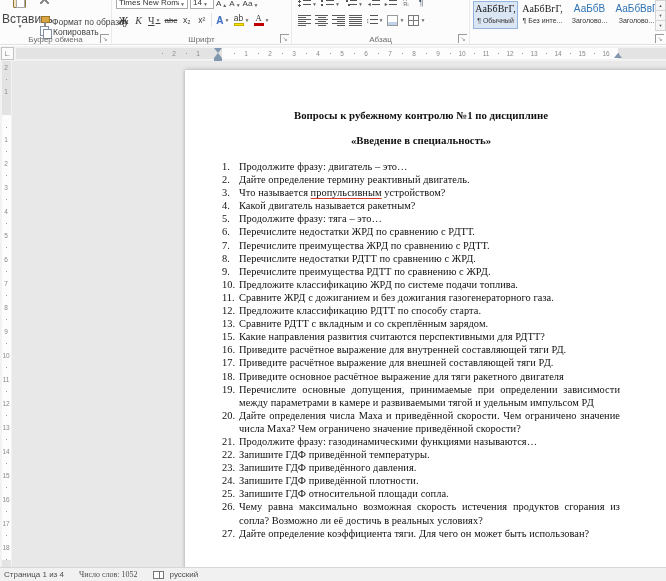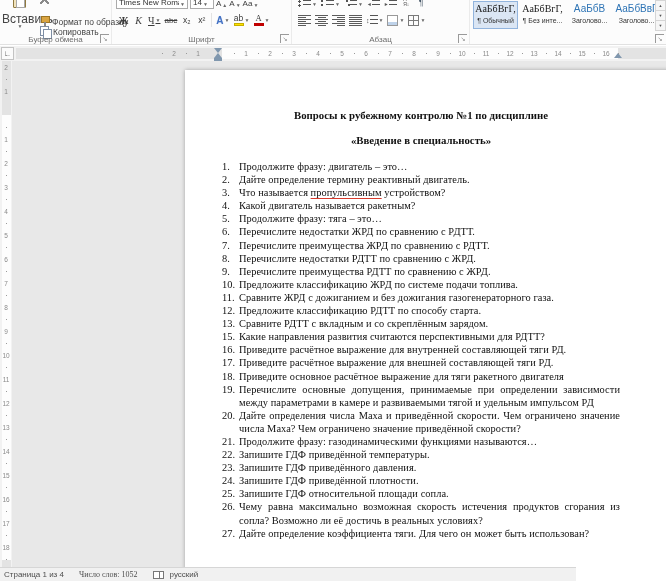--- a/index.html
+++ b/index.html
@@ -111,21 +111,21 @@
   .page-inner{padding:38px 70px 0 37px;}
   .doc-title{font-family:"Liberation Serif",serif;font-weight:bold;font-size:10.8px;line-height:14px;text-align:center;color:#111;}
   .doc-title2{margin-top:11px;}
   .q-list{margin-top:13px;}
   .q-item{display:flex;font-family:"Liberation Serif",serif;font-size:10.4px;line-height:13.1px;color:#111;letter-spacing:0.05px;}
   .q-num{flex:0 0 17px;}
   .q-text{flex:1;text-align:justify;}
   .misspelled{text-decoration-line:underline;text-decoration-style:wavy;text-decoration-thickness:1px;text-underline-offset:1.5px;text-decoration:underline;}
 
   
-  .statusbar{position:absolute;left:0;bottom:0;width:576px;height:14px;background:#f1f1f1;border-top:1px solid #d6d6d6;display:flex;align-items:center;font-size:8px;color:#4d4d4d;}
+  .statusbar{position:absolute;left:0;bottom:0;width:666px;height:14px;background:#f1f1f1;border-top:1px solid #d6d6d6;display:flex;align-items:center;font-size:8px;color:#4d4d4d;}
   .sb-item{white-space:nowrap;}
   .sb-page{margin-left:4px;}
   .sb-words{margin-left:15px;font-family:Liberation Serif, serif;}
   .proof-icon{width:11px;height:8px;border:1px solid #777;background:#fff;position:relative;margin-left:15px;}
   .proof-icon::after{content:"";position:absolute;left:5px;top:0;bottom:0;width:1px;background:#777;}
   .sb-lang{margin-left:6px;}
 </style>
 </head>
 <body>
 

